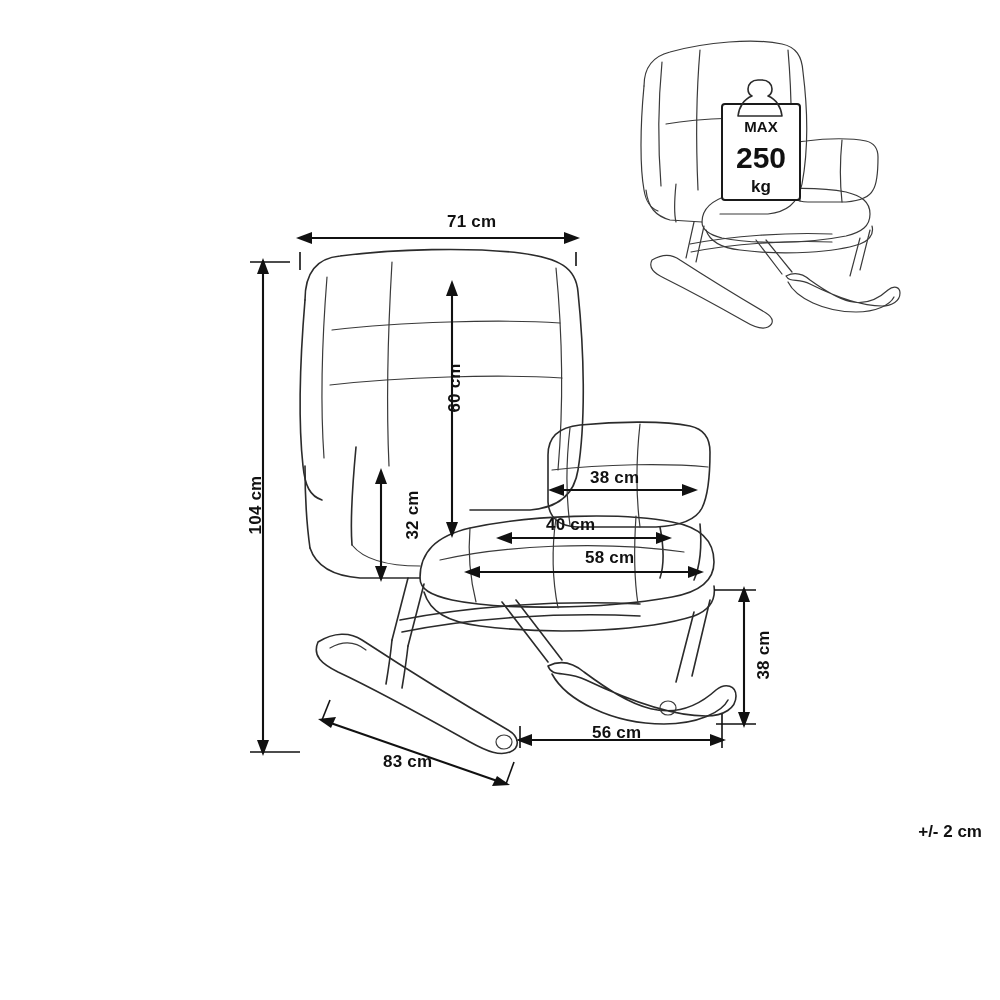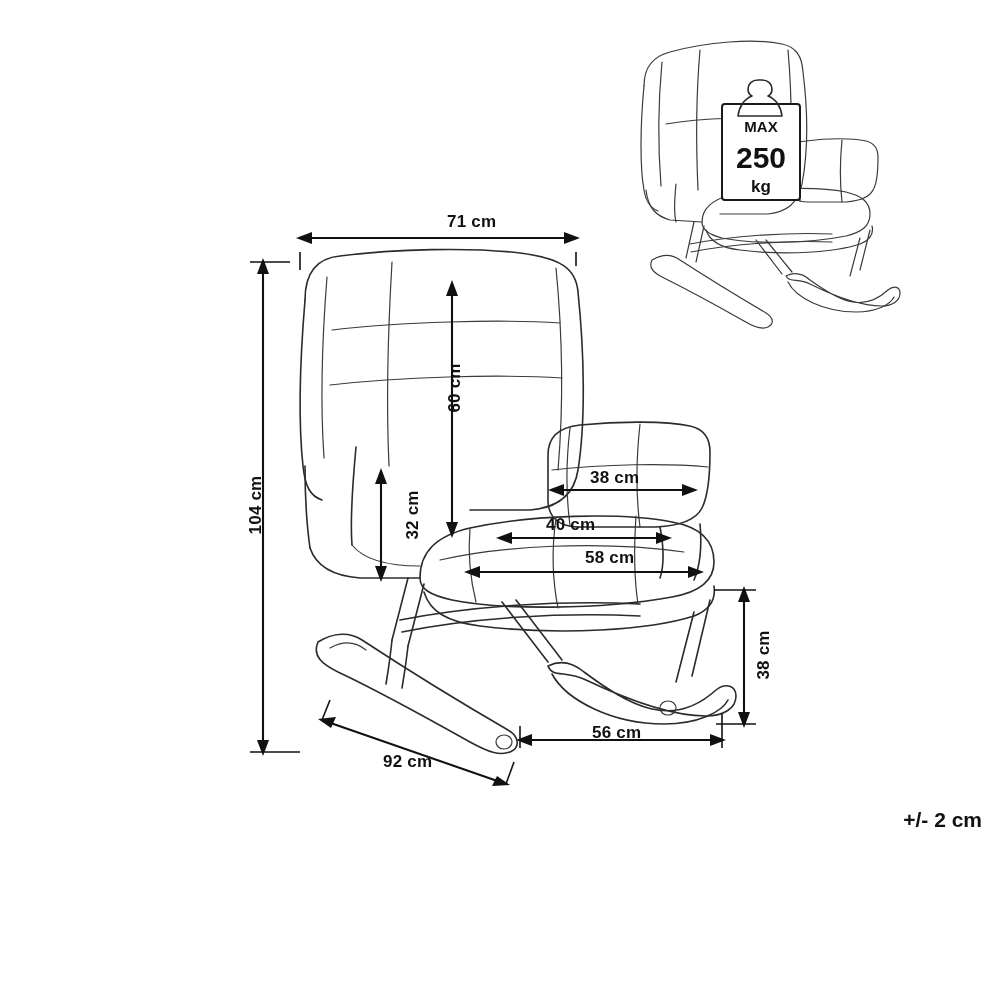--- a/index.html
+++ b/index.html
@@ -28,23 +28,23 @@
     letter-spacing: 0.2px;
     color: #111;
     white-space: nowrap;
   }
   .dim-label.vertical {
     transform-origin: 50% 50%;
   }
   .tolerance {
     position: absolute;
     right: 18px;
-    bottom: 48px;
+    bottom: 38px;
     font-weight: bold;
-    font-size: 21px;
+    font-size: 17px;
     color: #111;
     white-space: nowrap;
   }
   svg { display: block; }
   .ln { fill: none; stroke: #2b2b2b; stroke-width: 1.6; stroke-linecap: round; stroke-linejoin: round; }
   .ln-thin { fill: none; stroke: #3a3a3a; stroke-width: 1.2; stroke-linecap: round; stroke-linejoin: round; }
   .dimline { fill: none; stroke: #111; stroke-width: 2.1; }
   .dimtick { fill: none; stroke: #111; stroke-width: 1.6; }
   .arrowfill { fill: #111; }
   .badge-box { fill: #ffffff; stroke: #1a1a1a; stroke-width: 2; }
@@ -277,17 +277,17 @@
   <div class="dim-label" style="left:590px; top:468px;">38 cm</div>
 
   <div class="dim-label" style="left:546px; top:515px;">40 cm</div>
 
   <div class="dim-label" style="left:555px; top:548px;padding-left:30px;">58 cm</div>
 
   <div class="dim-label vertical" style="left:764px; top:655px; transform:translate(-50%,-50%) rotate(-90deg);">38 cm</div>
 
   <div class="dim-label" style="left:592px; top:723px;">56 cm</div>
 
-  <div class="dim-label" style="left:383px; top:752px;">92 cm</div>
+  <div class="dim-label" style="left:383px; top:752px;">83 cm</div>
 
   <div class="tolerance">+/- 2 cm</div>
 
 </div>
 
 </body></html>

